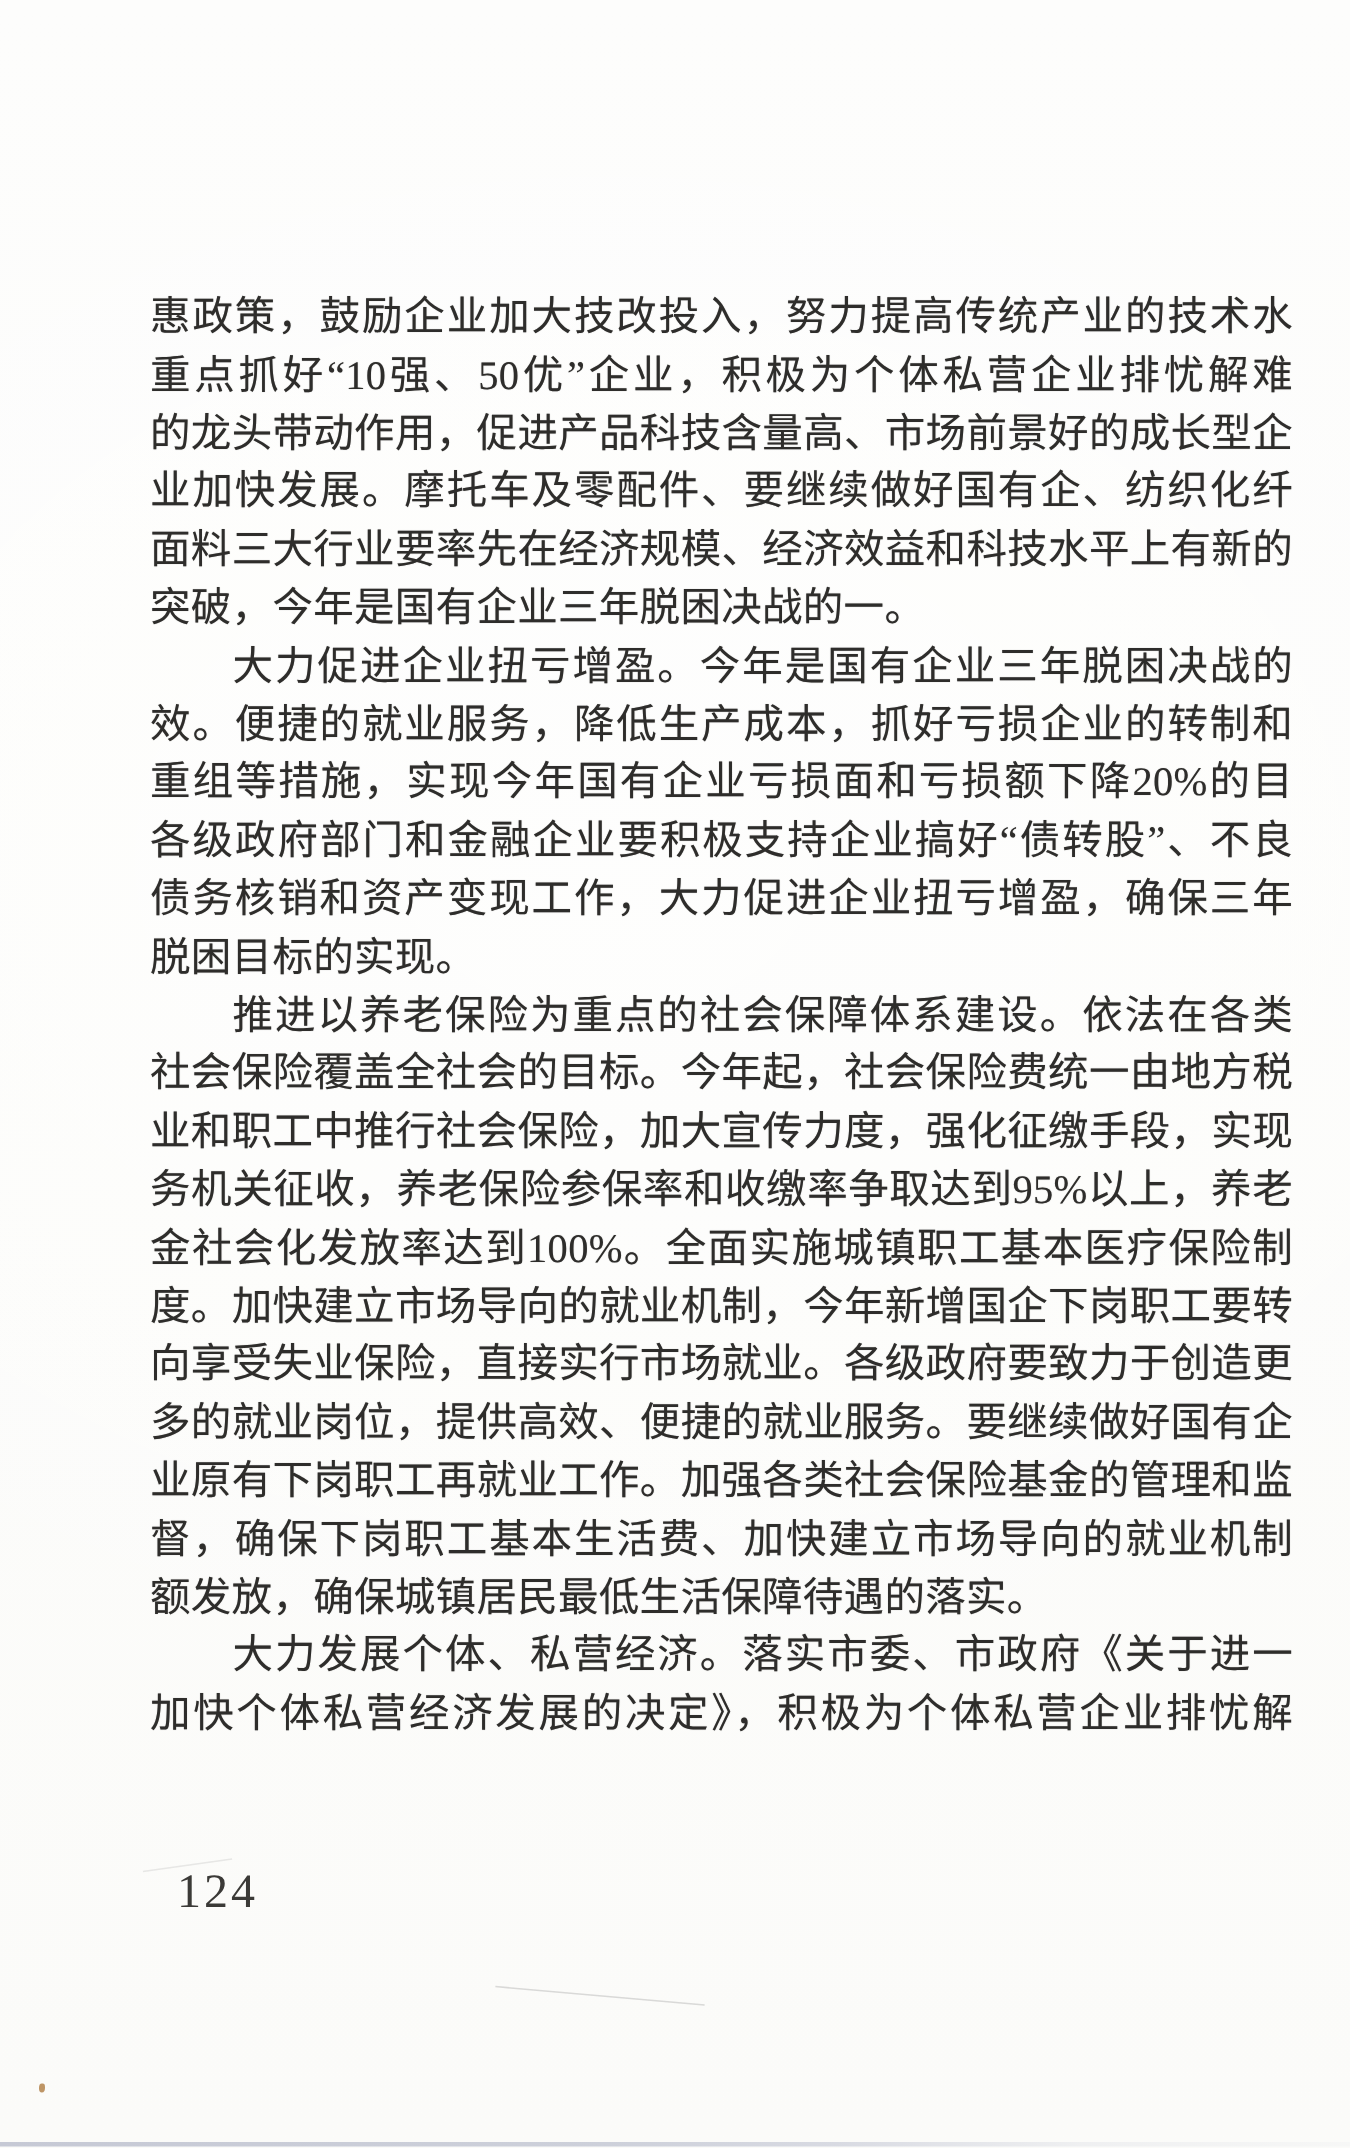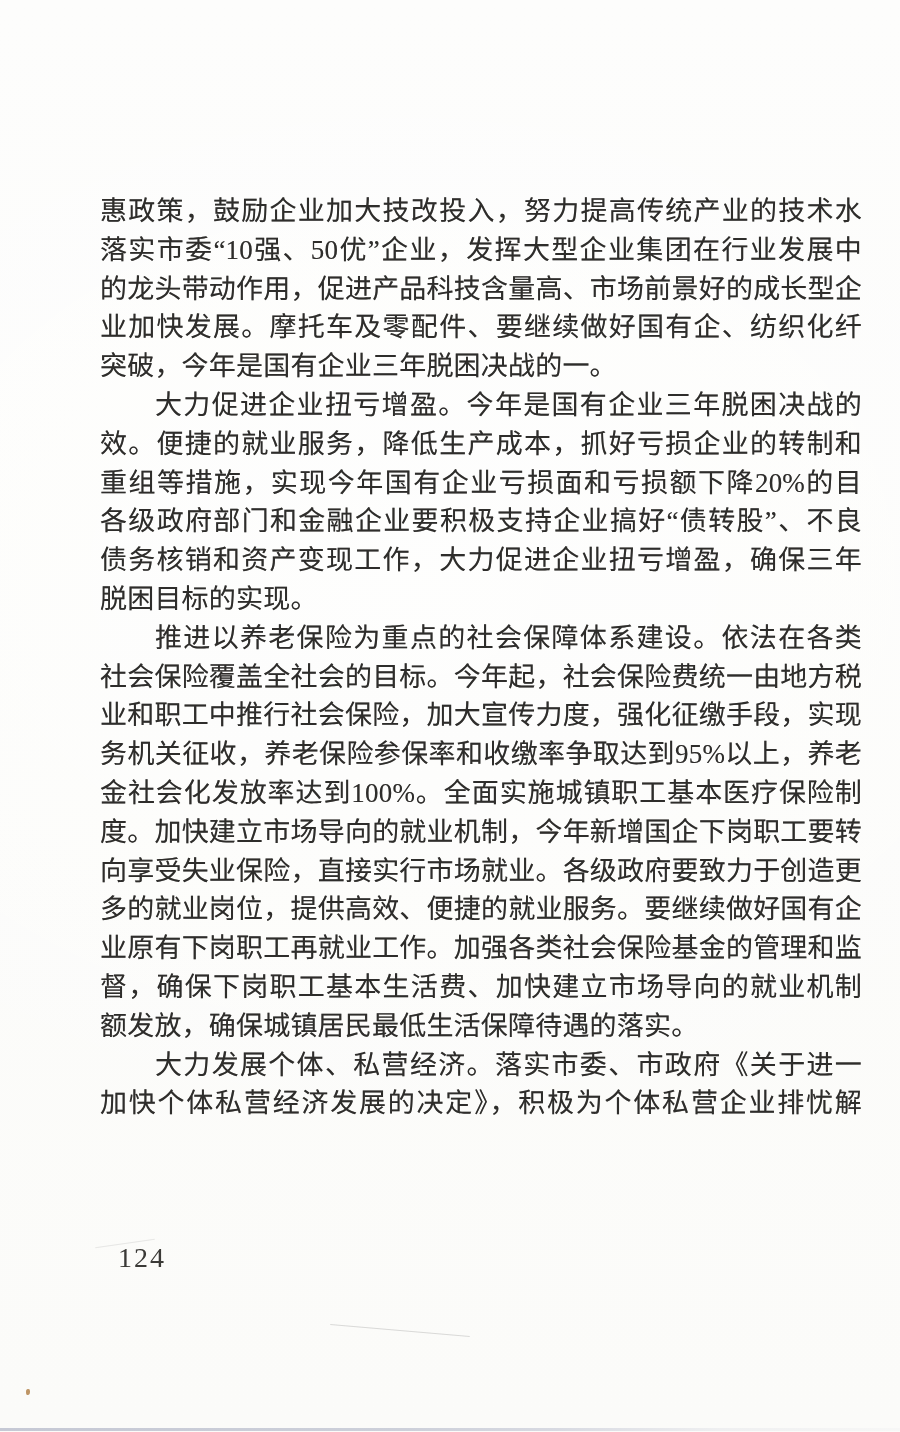--- a/index.html
+++ b/index.html
@@ -35,21 +35,21 @@
     overflow: hidden;
   }
   .line.indent { text-indent: 55px; }
   .line.para-last { text-align-last: left; }
 
   
   .page-number {
     position: absolute;
     left: 118px;
     top: 1242px;
-    font-size: 28px;
+    font-size: 32px;
     color: #3b3a37;
     letter-spacing: 2px;
   }
 
   
   .scan-edge-line {
     position: absolute;
     left: 0;
     bottom: 1px;
     width: 900px;
@@ -87,23 +87,24 @@
     transform: rotate(-8deg);
   }
 </style>
 </head>
 <body>
 
 <div class="page">
 
   <main class="text-block" id="text-block">
       <div class="line">惠政策，鼓励企业加大技改投入，努力提高传统产业的技术水平。</div>
-      <div class="line">落实市委“10强、50优”企业，发挥大型企业集团在行业发展中</div>
+      <div class="line">重点抓好“10强、50优”企业，积极为个体私营企业排忧解难</div>
       <div class="line">的龙头带动作用，促进产品科技含量高、市场前景好的成长型企</div>
       <div class="line">业加快发展。摩托车及零配件、要继续做好国有企、纺织化纤</div>
+      <div class="line">面料三大行业要率先在经济规模、经济效益和科技水平上有新的</div>
       <div class="line para-last">突破，今年是国有企业三年脱困决战的一。</div>
       <div class="line indent">大力促进企业扭亏增盈。今年是国有企业三年脱困决战的一</div>
       <div class="line">效。便捷的就业服务，降低生产成本，抓好亏损企业的转制和</div>
       <div class="line">重组等措施，实现今年国有企业亏损面和亏损额下降20%的目标。</div>
       <div class="line">各级政府部门和金融企业要积极支持企业搞好“债转股”、不良</div>
       <div class="line">债务核销和资产变现工作，大力促进企业扭亏增盈，确保三年</div>
       <div class="line para-last">脱困目标的实现。</div>
       <div class="line indent">推进以养老保险为重点的社会保障体系建设。依法在各类企</div>
       <div class="line">社会保险覆盖全社会的目标。今年起，社会保险费统一由地方税</div>
       <div class="line">业和职工中推行社会保险，加大宣传力度，强化征缴手段，实现</div>

